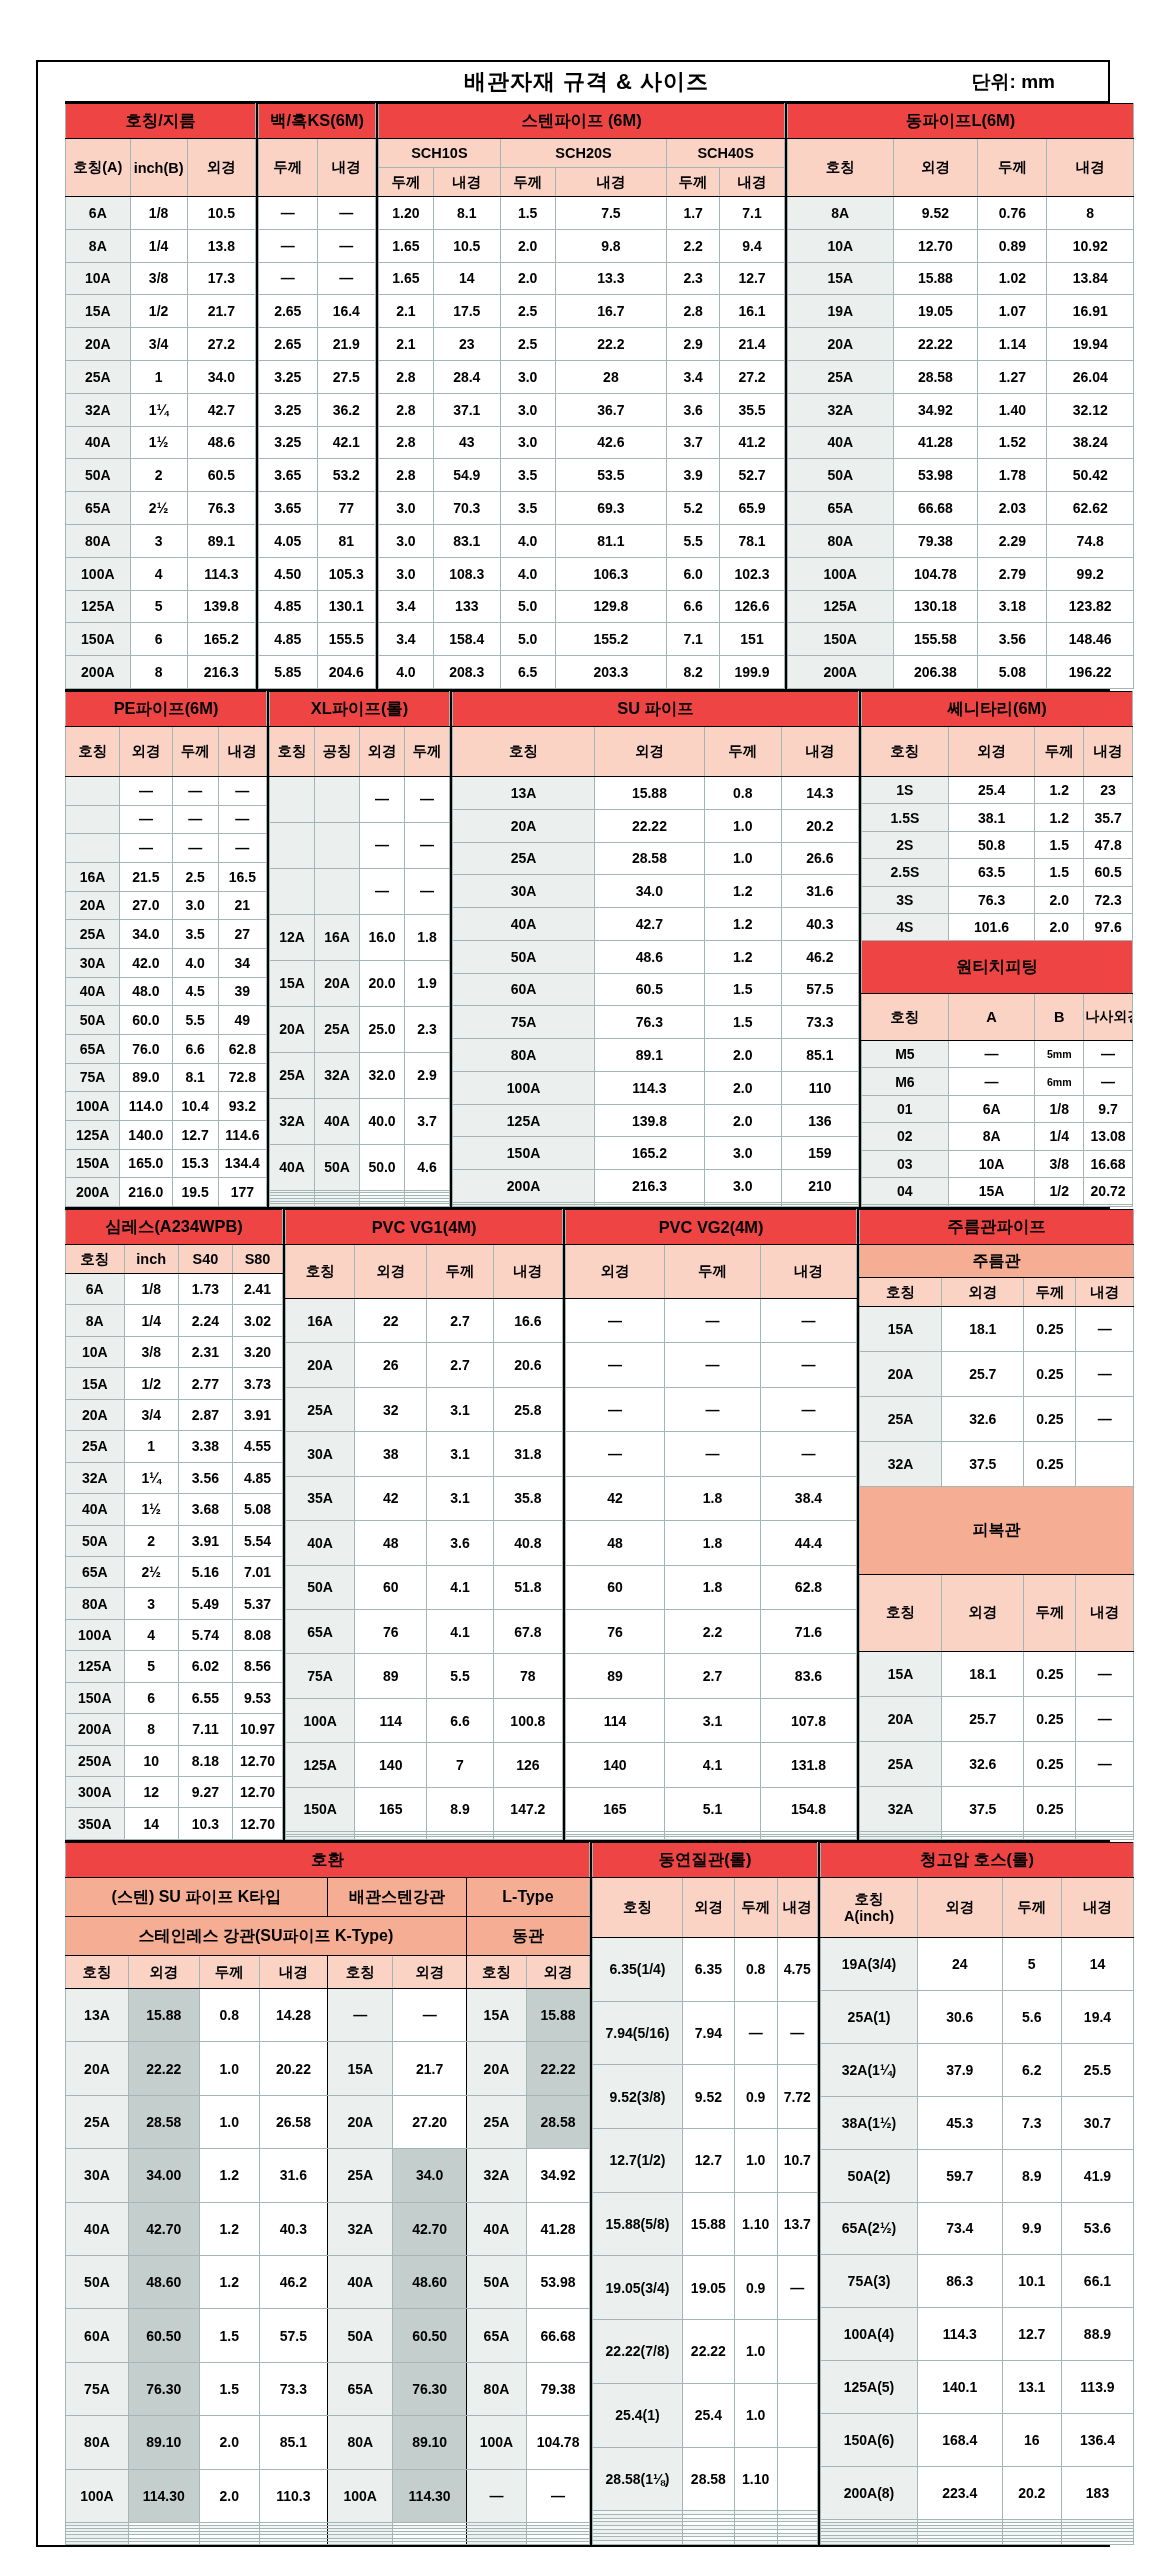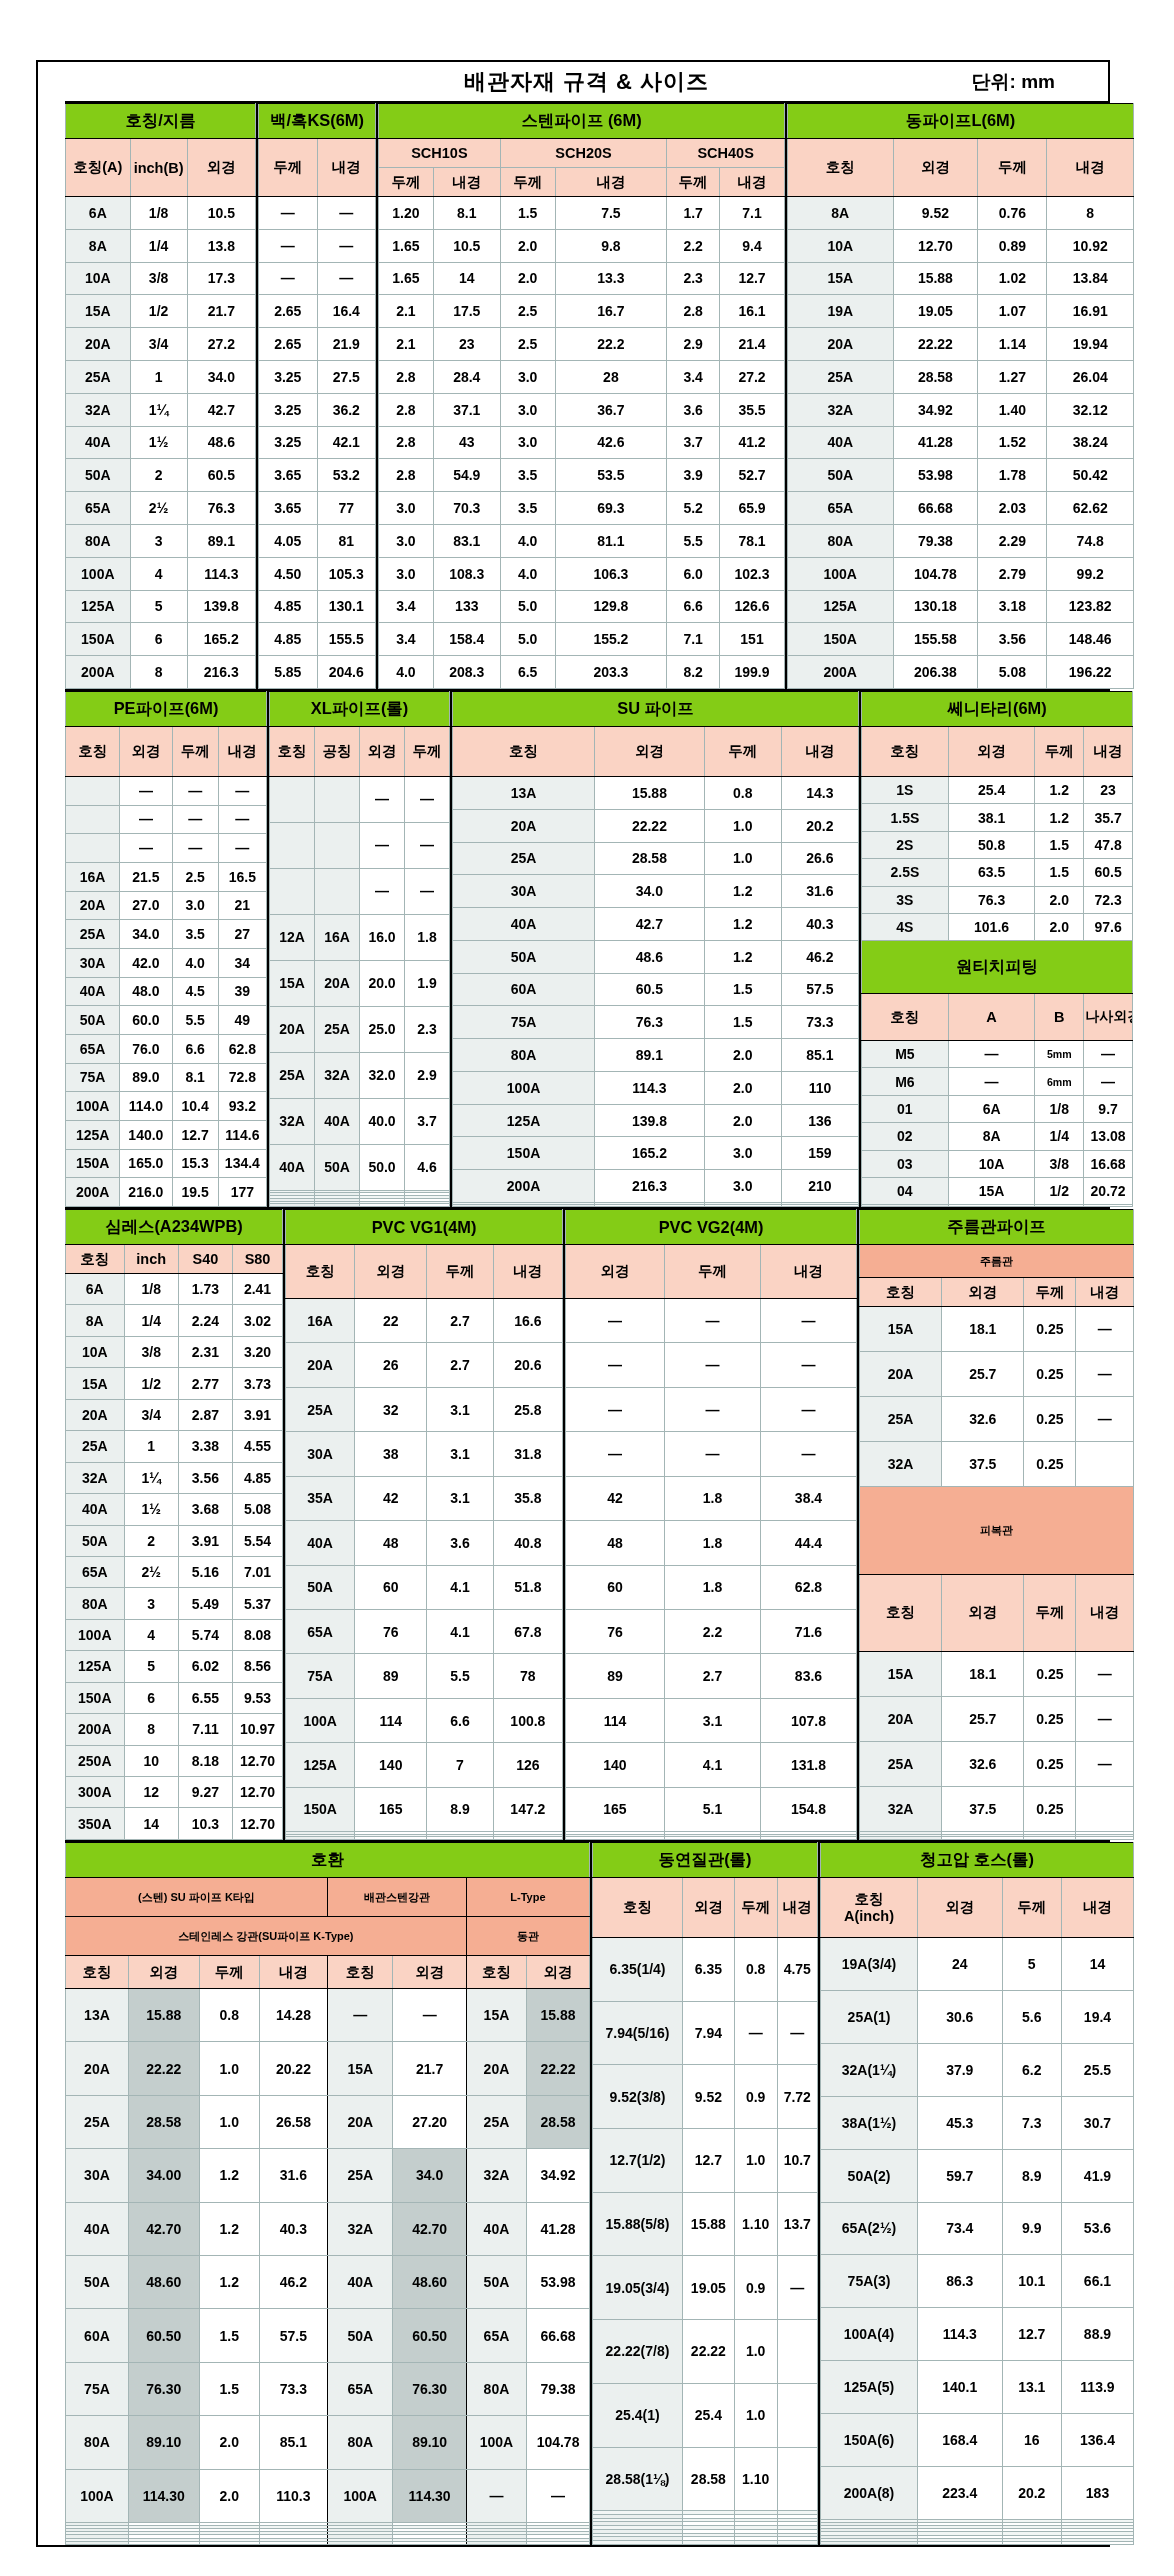--- a/index.html
+++ b/index.html
@@ -20,22 +20,22 @@
 
   .sec { border-right: 2.9px solid #000; height: 100%; flex: 0 0 auto; }
   .sec:last-child { border-right: none; }
 
   table { border-collapse: collapse; width: 100%; height: 100%; table-layout: fixed; }
   th, td { border: 1px solid #a3b5b5; text-align: center; vertical-align: middle;
            padding: 0 1px; font-weight: bold; overflow: hidden; white-space: nowrap; }
   td { font-size: 14px; background: #fff; }
   th { font-size: 14.5px; background: #fad3c4; }
 
-  tr.sec-h th { background: #84cc16; font-size: 16.4px; border-top: 1.9px solid #000; border-bottom: 1.9px solid #000; }
-  tr.sub-h th { background: #f5ae93; font-size: 11px; border-bottom: 1.9px solid #000; }
+  tr.sec-h th { background: #ef4444; font-size: 16.4px; border-top: 1.9px solid #000; border-bottom: 1.9px solid #000; }
+  tr.sub-h th { background: #f5ae93; font-size: 16px; border-bottom: 1.9px solid #000; }
   tr.col-h th { border-bottom: 1.9px solid #000; }
   th.blue-h { background: #d9e8f2; }
   th.small { font-size: 14px; }
 
   .h36 th { height: 35px; }
   .h30 th { height: 29px; }
   .h34 th { height: 33px; }
   .h40 th { height: 39px; }
   .h52 th { height: 50px; }
   .h56 th { height: 54px; }

